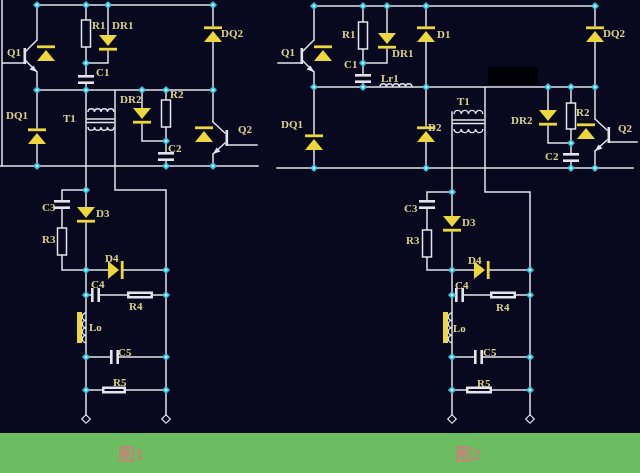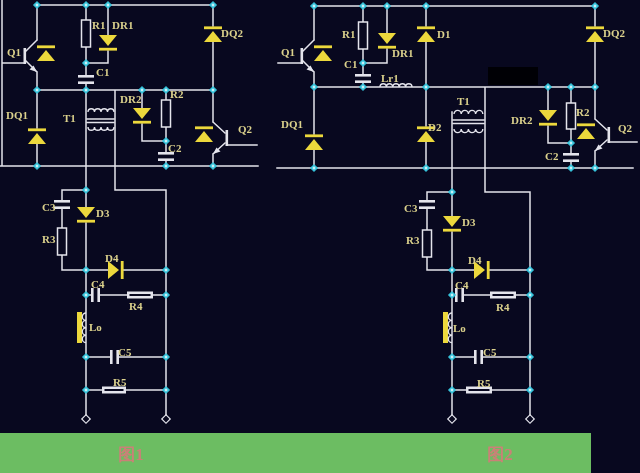--- a/index.html
+++ b/index.html
@@ -11,24 +11,24 @@
   .rv{stroke:var(--wire);stroke-width:1.5;fill:var(--bg);}
   .rhf{fill:var(--wire);stroke:none;}
   .rhi{fill:var(--bg);stroke:none;}
   .y{fill:var(--component);stroke:none;}
   .coil{stroke:var(--wire);stroke-width:1.4;fill:none;}
   .ndo{fill:var(--node);}
   .ndi{fill:var(--node_core);}
   .term{stroke:var(--wire);stroke-width:1.2;fill:none;}
   .lbl{fill:var(--label);font:bold 11px "Liberation Serif",serif;}
   .patch{fill:var(--patch);}
-  .banner{position:absolute;left:0;top:433px;width:591px;height:40px;background:var(--banner);}
+  .banner{position:absolute;left:0;top:433px;width:640px;height:40px;background:var(--banner);}
   .cap{position:absolute;top:10px;width:64px;text-align:center;color:var(--caption);
        font:bold 17px "Liberation Serif",serif;}
-  #cap1{left:99px;} #cap2{left:468px;font-family:Liberation Serif, serif;}
+  #cap1{left:99px;} #cap2{left:436px;font-family:Liberation Serif, serif;}
 </style>
 </head>
 <body>
 
 <div id="stage">
 <svg width="640" height="433" viewBox="0 0 640 433">
   <defs>
     <g id="dio">
           <rect x="-9" y="-4.6" width="18" height="2.8"></rect>
           <path d="M -9 11 L 9 11 L 0 0 Z"></path>

